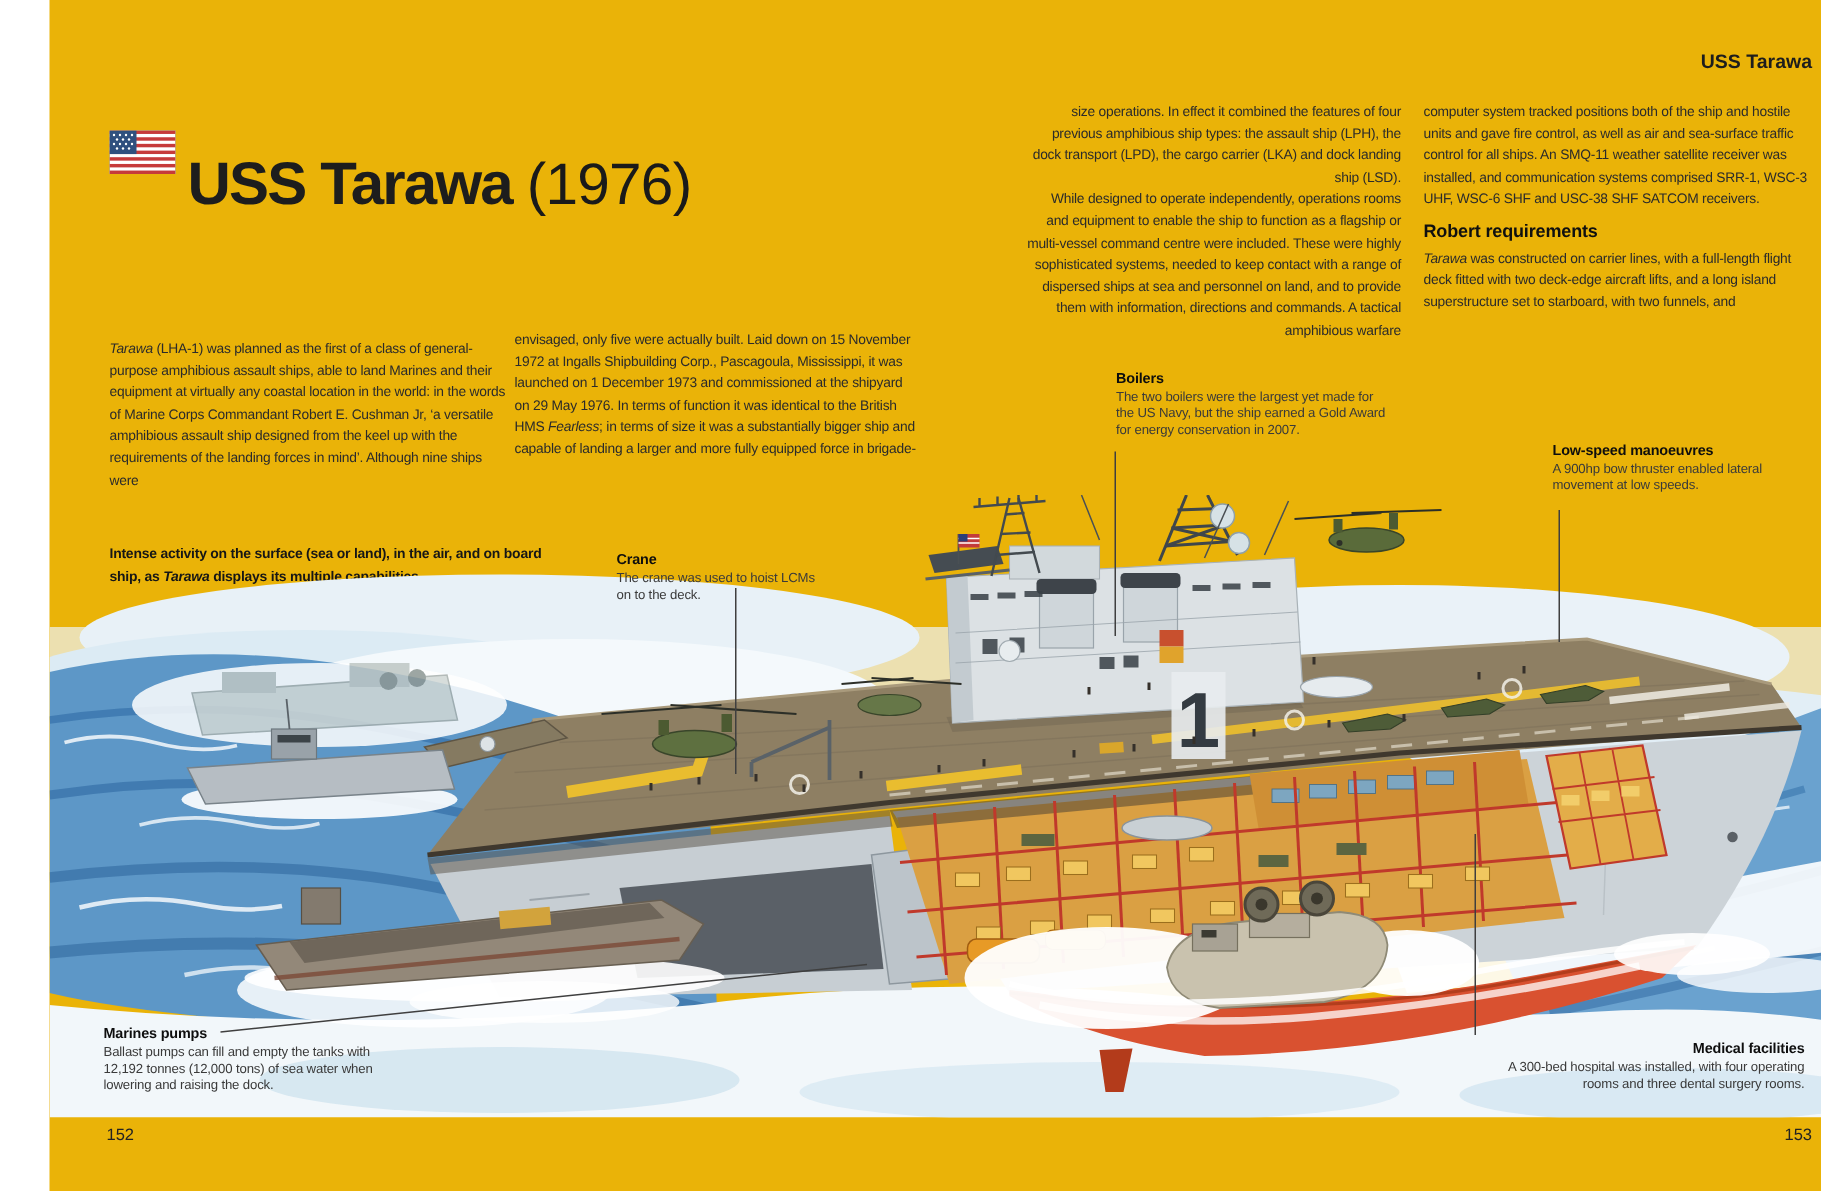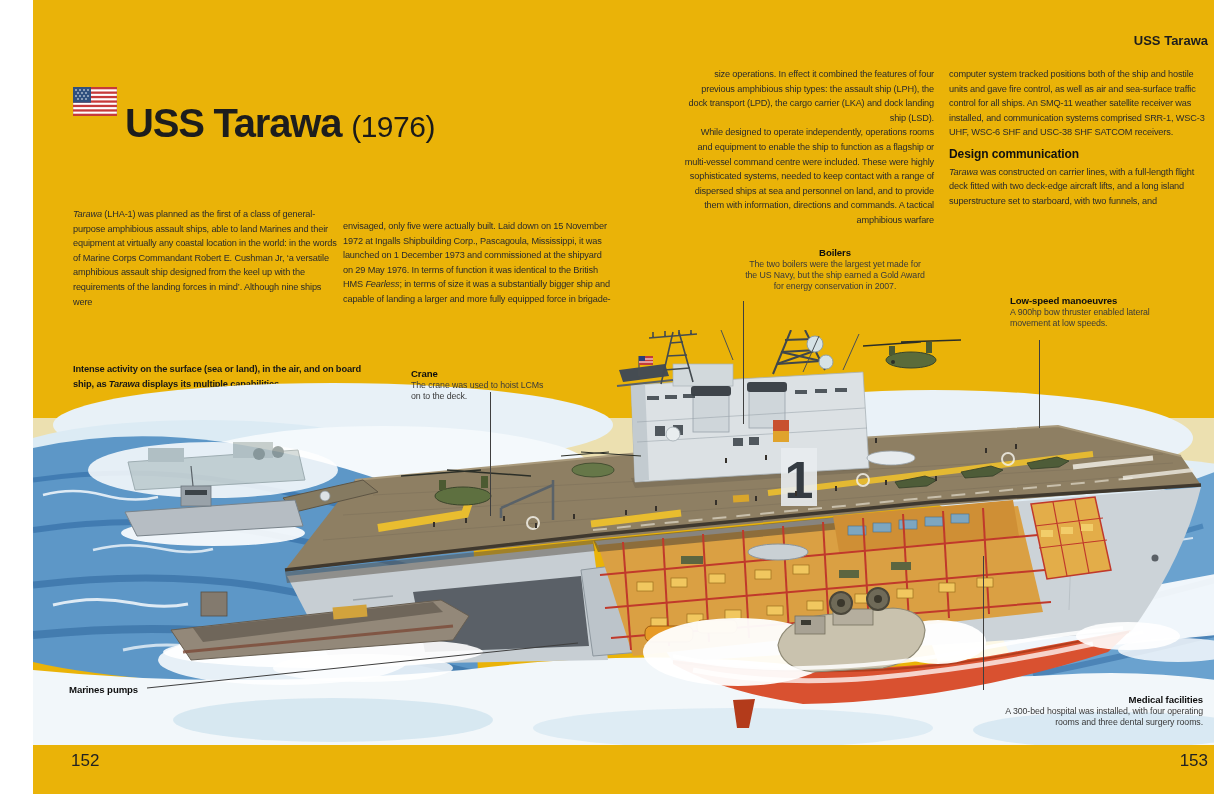--- a/index.html
+++ b/index.html
@@ -1,41 +1,41 @@
 <!DOCTYPE html>
 <html><head>
 <meta charset="utf-8">
 <style>
   html,body{margin:0;padding:0;background:#ffffff;}
   .page{position:relative;width:1214px;height:794px;background:#eab308;overflow:hidden;
         font-family:"Liberation Sans",sans-serif;color:#1d1d1d;margin-left:33px;}
   .running-head{position:absolute;top:33px;right:39px;font-size:13px;font-weight:bold;letter-spacing:0;}
   .flag-wrap{position:absolute;left:40px;top:87px;width:44px;height:29px;}
   .title{position:absolute;left:92px;top:74px;font-size:40px;font-weight:bold;letter-spacing:-1.2px;white-space:nowrap;}
-  .title .year{font-weight:normal;font-size:30px;letter-spacing:-0.5px;color:#1a1a1a;}
+  .title .year{font-weight:normal;font-size:39px;letter-spacing:-0.5px;color:#1a1a1a;}
   .standfirst{position:absolute;left:40px;top:136px;width:505px;font-size:13.8px;font-weight:bold;
         line-height:20.5px;letter-spacing:-0.1px;color:#111;}
   .bodycol{position:absolute;font-size:9.2px;line-height:14.6px;letter-spacing:-0.15px;color:#2b2b2b;text-align:left;}
   .bodycol p{margin:0;}
   .bodycol p.indent{text-indent:10px;}
   .subhead{font-size:12px;font-weight:bold;color:#101010;margin:7px 0 3px 0;letter-spacing:-0.1px;}
-  #col1{left:40px;top:207px;width:268px;}
+  #col1{left:40px;top:225px;width:268px;}
   #col2{left:310px;top:219px;width:268px;}
   #col3{left:648px;top:67px;width:253px;text-align:right;}
   #col4{left:916px;top:67px;width:264px;}
   .caption{position:absolute;left:40px;top:353px;width:292px;font-size:9.3px;font-weight:bold;
         line-height:14.5px;letter-spacing:-0.15px;color:#161616;}
   .callout{position:absolute;font-size:8.8px;line-height:11.2px;letter-spacing:-0.1px;color:#3a3a3a;}
   .callout h4{margin:0 0 1px 0;font-size:9.6px;line-height:11px;font-weight:bold;color:#0e0e0e;}
-  #callout-boilers{left:711px;top:247px;width:182px;text-align:center;}
+  #callout-boilers{left:711px;top:247px;width:182px;}
   #callout-crane{left:378px;top:368px;width:140px;}
-  #callout-lowspeed{left:977px;top:295px;width:176px;}
+  #callout-lowspeed{left:1002px;top:295px;width:176px;}
   #callout-ballast{left:36px;top:684px;width:206px;}
   #callout-medical{left:956px;top:694px;width:214px;text-align:right;}
-  .pageno{position:absolute;top:751px;font-size:17px;color:#222;}
+  .pageno{position:absolute;top:751px;font-size:11px;color:#222;}
   #pageno-left{left:38px;} #pageno-right{right:39px;}
   .illus{position:absolute;left:0;top:330px;width:1214px;height:415px;}
   .leaders{position:absolute;left:0;top:0;width:1214px;height:794px;pointer-events:none;}
   svg text{font-family:"Liberation Sans",sans-serif;}
   i{font-style:italic;}
 </style>
 </head>
 <body>
 
 <div class="page">
@@ -83,21 +83,21 @@
     <p><span>envisaged, only five were actually built. Laid down on 15 November 1972 at Ingalls Shipbuilding Corp., Pascagoula, Mississippi, it was launched on 1 December 1973 and commissioned at the shipyard on 29 May 1976. In terms of function it was identical to the British HMS </span><i>Fearless</i><span>; in terms of size it was a substantially bigger ship and capable of landing a larger and more fully equipped force in brigade-</span></p>
   </div>
 
   <div class="bodycol" id="col3">
     <p>size operations. In effect it combined the features of four previous amphibious ship types: the assault ship (LPH), the dock transport (LPD), the cargo carrier (LKA) and dock landing ship (LSD).</p>
     <p class="indent">While designed to operate independently, operations rooms and equipment to enable the ship to function as a flagship or multi-vessel command centre were included. These were highly sophisticated systems, needed to keep contact with a range of dispersed ships at sea and personnel on land, and to provide them with information, directions and commands. A tactical amphibious warfare</p>
   </div>
 
   <div class="bodycol" id="col4">
     <p>computer system tracked positions both of the ship and hostile units and gave fire control, as well as air and sea-surface traffic control for all ships. An SMQ-11 weather satellite receiver was installed, and communication systems comprised SRR-1, WSC-3 UHF, WSC-6 SHF and USC-38 SHF SATCOM receivers.</p>
-    <h3 class="subhead">Design communication</h3>
+    <h3 class="subhead">Robert requirements</h3>
     <p><i>Tarawa</i><span> was constructed on carrier lines, with a full-length flight deck fitted with two deck-edge aircraft lifts, and a long island superstructure set to starboard, with two funnels, and</span></p>
   </div>
 
   <p class="caption"><span>Intense activity on the surface (sea or land), in the air, and on board ship, as </span><i>Tarawa</i><span> displays its multiple capabilities.</span></p>
 
   <svg class="illus" viewBox="0 0 1214 415" role="img" aria-label="Cutaway illustration of the amphibious assault ship USS Tarawa under way at sea: stern dock open with LCM landing craft alongside, CH-46 helicopters and Harrier jets on the flight deck, orange cutaway revealing cargo and vehicle decks, and an LCAC hovercraft crossing the bow wake">
 
     <g>
       <rect x="0" y="88" width="1214" height="55" fill="#edf3f8" opacity="0.7"></rect>
       <ellipse cx="300" cy="95" rx="280" ry="42" fill="#e8f1f7"></ellipse>
@@ -389,20 +389,21 @@
     <div>The crane was used to hoist LCMs on to the deck.</div>
   </div>
 
   <div class="callout" id="callout-lowspeed">
     <h4>Low-speed manoeuvres</h4>
     <div>A 900hp bow thruster enabled lateral movement at low speeds.</div>
   </div>
 
   <div class="callout" id="callout-ballast">
     <h4>Marines pumps</h4>
+    <div>Ballast pumps can fill and empty the tanks with 12,192 tonnes (12,000 tons) of sea water when lowering and raising the dock.</div>
   </div>
 
   <div class="callout" id="callout-medical">
     <h4>Medical facilities</h4>
     <div>A 300-bed hospital was installed, with four operating rooms and three dental surgery rooms.</div>
   </div>
 
   <svg class="leaders" viewBox="0 0 1214 794">
     <g stroke="#3f3f3f" stroke-width="1" fill="none">
       <path d="M710.5,301 L710.5,424"></path>

